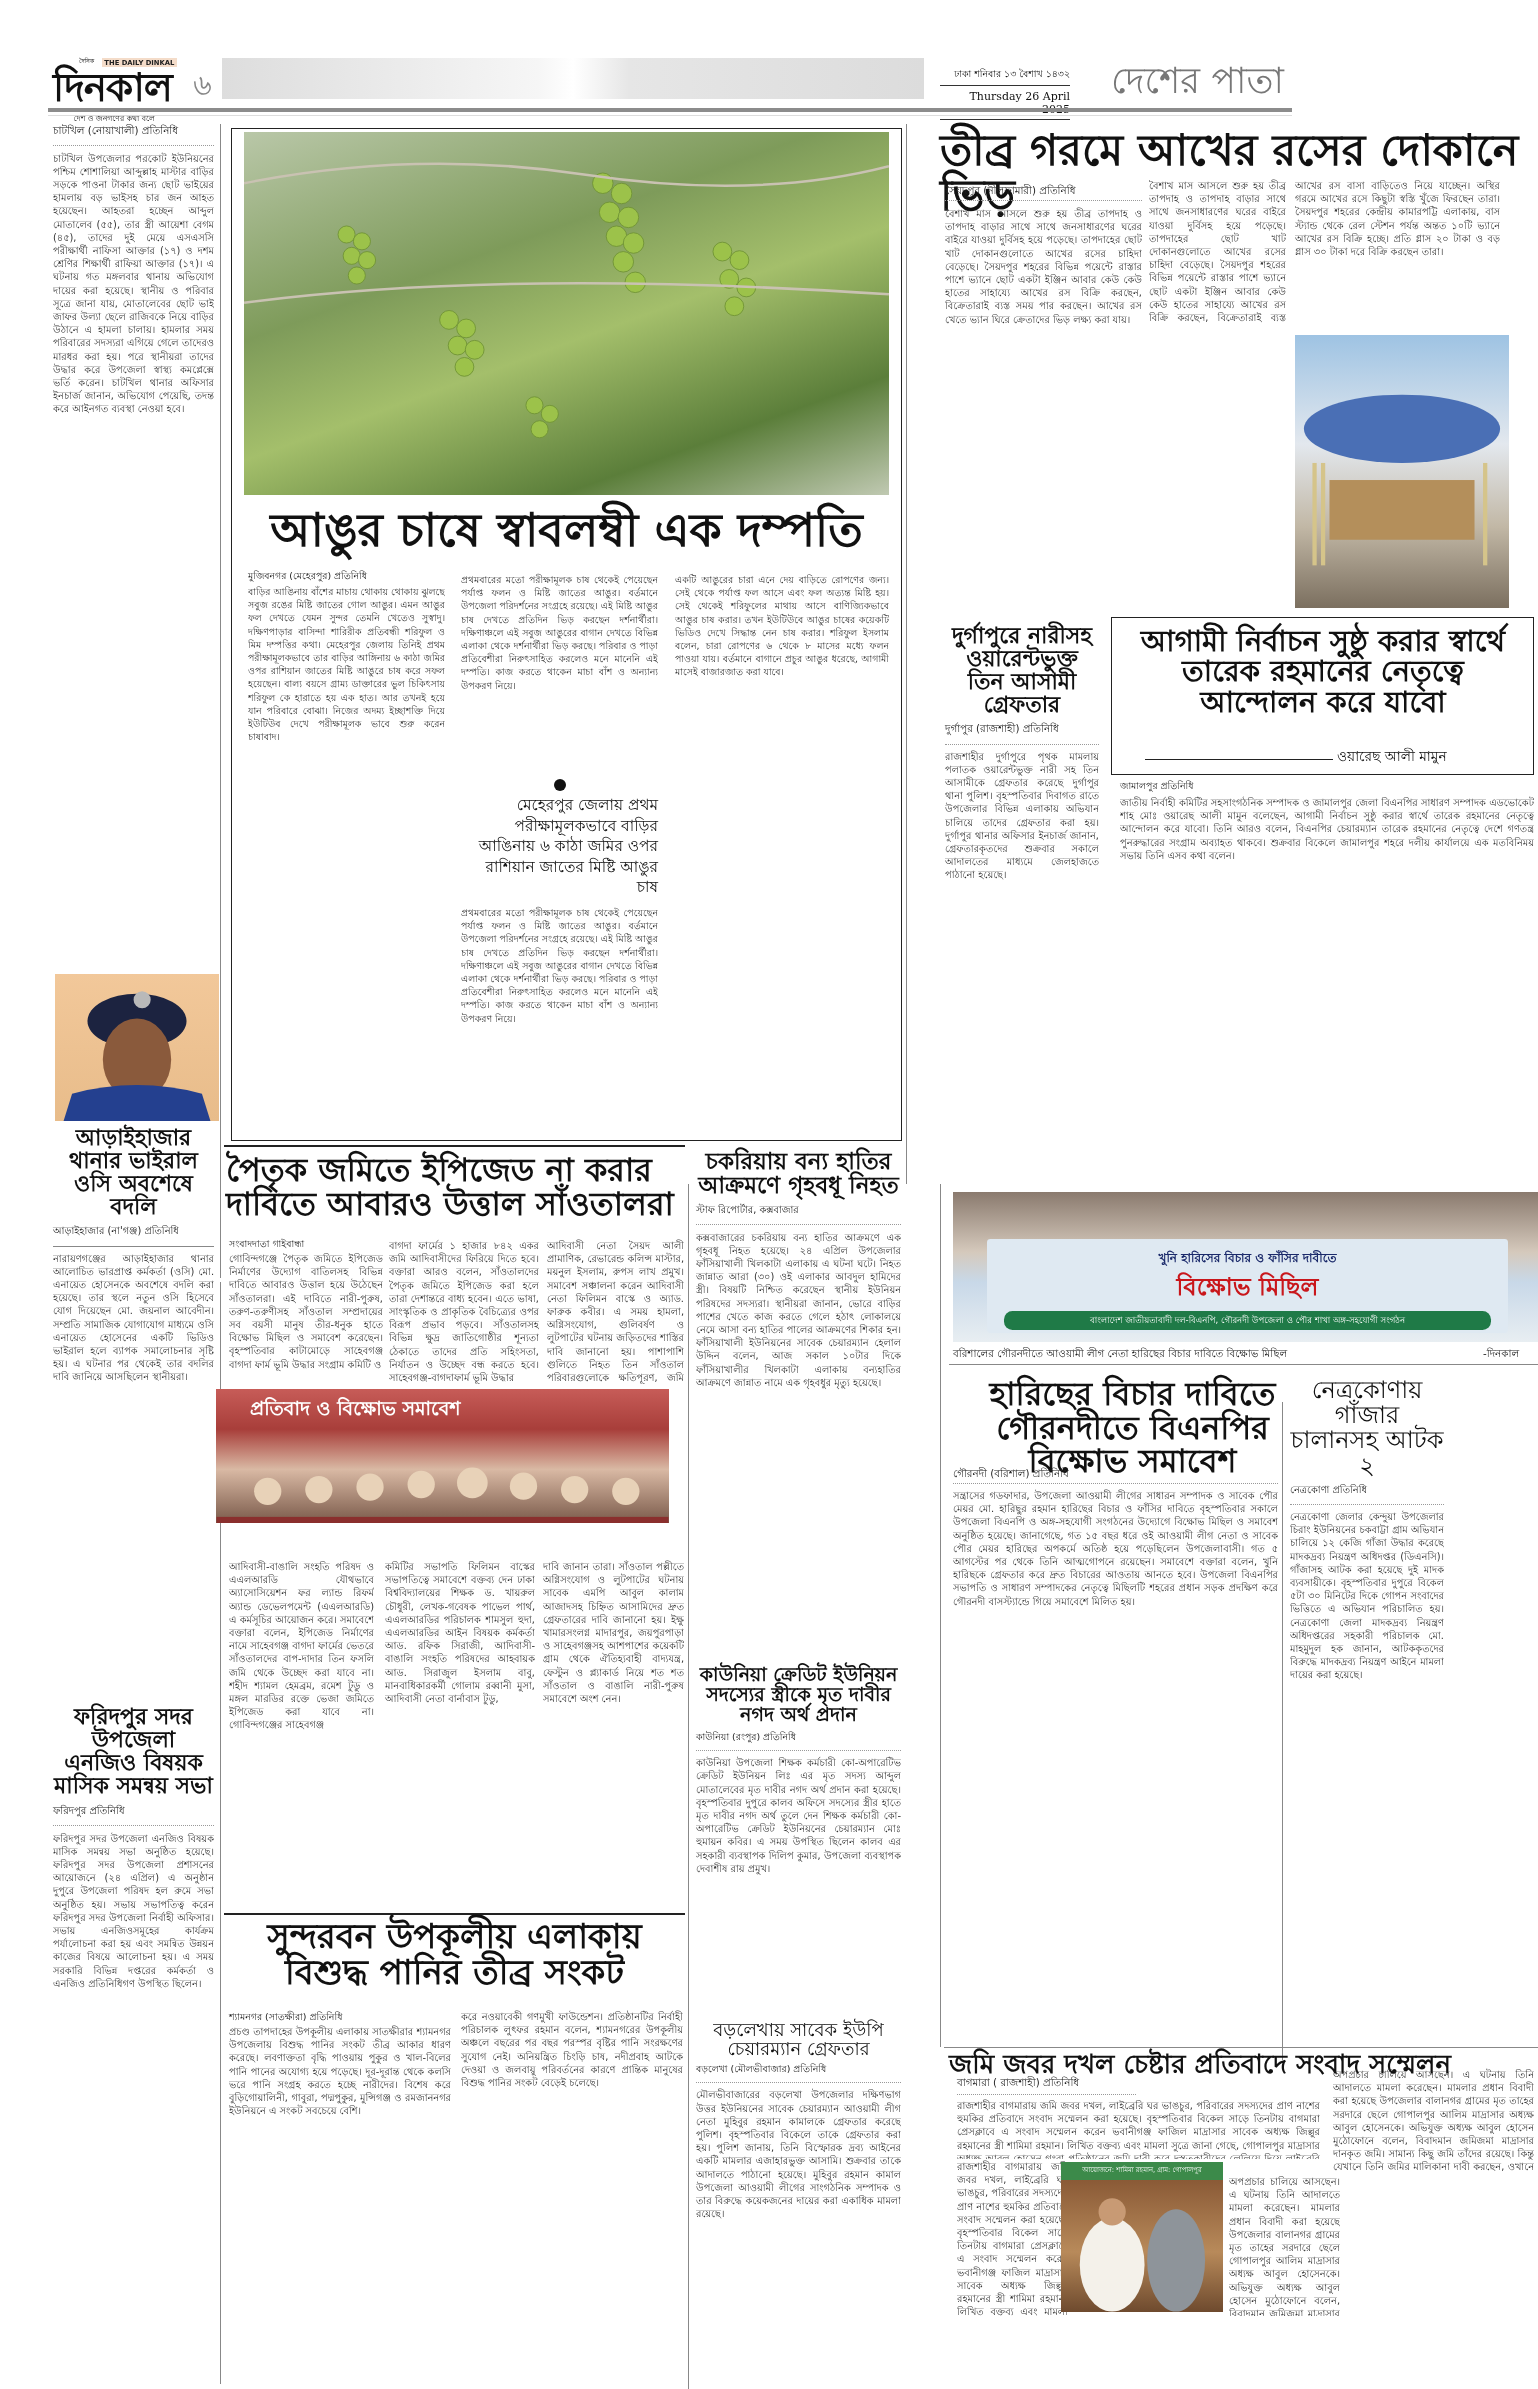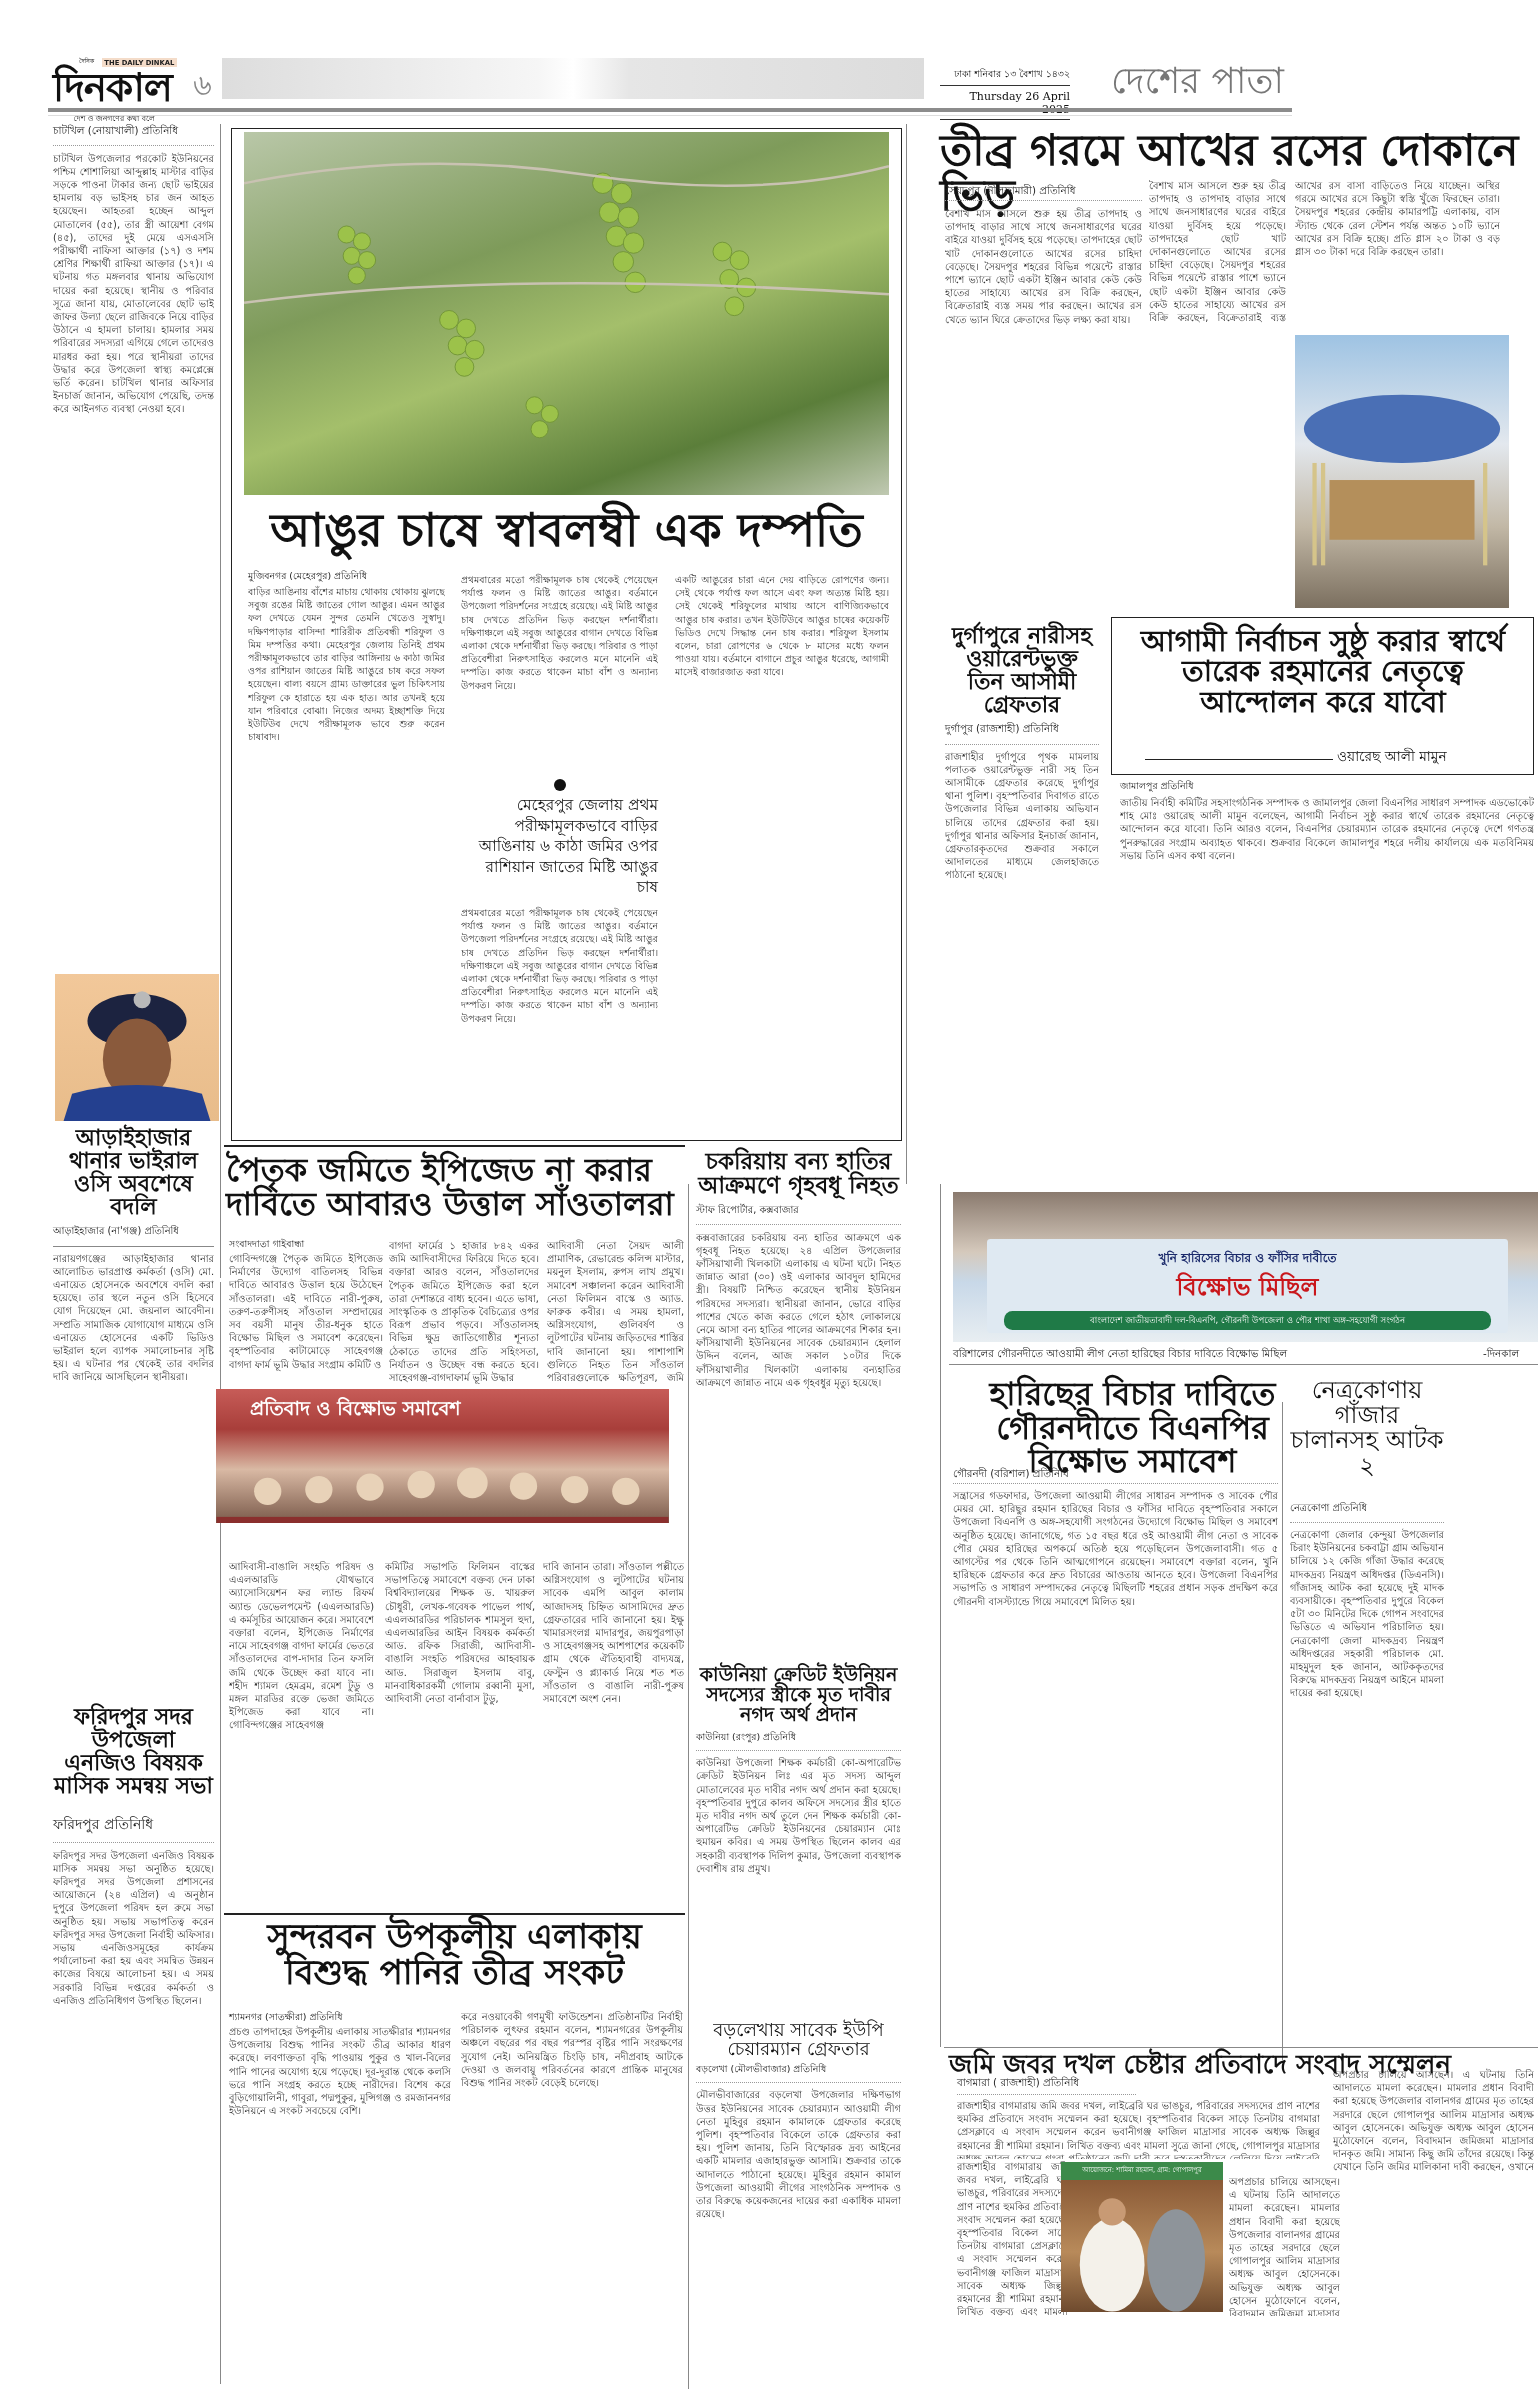--- a/index.html
+++ b/index.html
@@ -73,21 +73,21 @@
 
 <article class="abs" style="left:53px;top:1126px;width:161px">
   <h2 class="hl" style="font-size:22px;font-weight:700">আড়াইহাজার থানার ভাইরাল ওসি অবশেষে বদলি</h2>
   <div class="byline" style="margin-top:5.1px;font-size:9.8px">আড়াইহাজার (না'গঞ্জ) প্রতিনিধি</div>
   <div class="hrule" style="margin:5.1px 0"></div>
   <p class="txt" style="height:461px">নারায়ণগঞ্জের আড়াইহাজার থানার আলোচিত ভারপ্রাপ্ত কর্মকর্তা (ওসি) মো. এনায়েত হোসেনকে অবশেষে বদলি করা হয়েছে। তার স্থলে নতুন ওসি হিসেবে যোগ দিয়েছেন মো. জয়নাল আবেদীন। সম্প্রতি সামাজিক যোগাযোগ মাধ্যমে ওসি এনায়েত হোসেনের একটি ভিডিও ভাইরাল হলে ব্যাপক সমালোচনার সৃষ্টি হয়। এ ঘটনার পর থেকেই তার বদলির দাবি জানিয়ে আসছিলেন স্থানীয়রা।</p>
 </article>
 
 <article class="abs" style="left:53px;top:1705px;width:161px">
   <h2 class="hl" style="font-size:22px;font-weight:700">ফরিদপুর সদর উপজেলা এনজিও বিষয়ক মাসিক সমন্বয় সভা</h2>
-  <div class="byline" style="margin-top:16px;font-size:14px">ফরিদপুর প্রতিনিধি</div>
+  <div class="byline" style="margin-top:6px;font-size:10px">ফরিদপুর প্রতিনিধি</div>
   <div class="dots" style="margin:5.1px 0"></div>
   <p class="txt" style="height:513px">ফরিদপুর সদর উপজেলা এনজিও বিষয়ক মাসিক সমন্বয় সভা অনুষ্ঠিত হয়েছে। ফরিদপুর সদর উপজেলা প্রশাসনের আয়োজনে (২৪ এপ্রিল) এ অনুষ্ঠান দুপুরে উপজেলা পরিষদ হল রুমে সভা অনুষ্ঠিত হয়। সভায় সভাপতিত্ব করেন ফরিদপুর সদর উপজেলা নির্বাহী অফিসার। সভায় এনজিওসমূহের কার্যক্রম পর্যালোচনা করা হয় এবং সমন্বিত উন্নয়ন কাজের বিষয়ে আলোচনা হয়। এ সময় সরকারি বিভিন্ন দপ্তরের কর্মকর্তা ও এনজিও প্রতিনিধিগণ উপস্থিত ছিলেন।</p>
 </article>
 
 <div class="abs box" style="left:231px;top:128px;width:671px;height:1013px"></div>
 <div class="abs photo" style="left:244px;top:132px;width:645px;height:363px;background:linear-gradient(160deg,#b9c7a8 0%,#7e9b5a 35%,#a4bf6b 55%,#5b7e3a 80%,#c0c9b2 100%)">
   <svg width="645" height="363" viewBox="0 0 755 425">
     <g fill="#9cc24a" stroke="#6f9234" stroke-width="1">
       <circle cx="120" cy="120" r="10"></circle>
         <circle cx="138" cy="128" r="10"></circle>
@@ -172,21 +172,21 @@
 <div class="abs caption" style="left:1483px;top:1346px">-দিনকাল</div>
 <div class="abs hrule" style="left:949px;top:1364px;width:590px"></div>
 
 <h1 class="abs hl" style="left:953px;top:1378px;width:359px;font-size:32px">হারিছের বিচার দাবিতে গৌরনদীতে বিএনপির বিক্ষোভ সমাবেশ</h1>
 <div class="abs byline" style="left:953px;top:1466px;font-size:10.3px">গৌরনদী (বরিশাল) প্রতিনিধি</div>
 <div class="abs dots" style="left:953px;top:1483px;width:325px"></div>
 <p class="abs txt" style="left:953px;top:1489px;width:325px;height:555px">সন্ত্রাসের গডফাদার, উপজেলা আওয়ামী লীগের সাধারন সম্পাদক ও সাবেক পৌর মেয়র মো. হারিছুর রহমান হারিছের বিচার ও ফাঁসির দাবিতে বৃহস্পতিবার সকালে উপজেলা বিএনপি ও অঙ্গ-সহযোগী সংগঠনের উদ্যোগে বিক্ষোভ মিছিল ও সমাবেশ অনুষ্ঠিত হয়েছে। জানাগেছে, গত ১৫ বছর ধরে ওই আওয়ামী লীগ নেতা ও সাবেক পৌর মেয়র হারিছের অপকর্মে অতিষ্ঠ হয়ে পড়েছিলেন উপজেলাবাসী। গত ৫ আগস্টের পর থেকে তিনি আত্মগোপনে রয়েছেন। সমাবেশে বক্তারা বলেন, খুনি হারিছকে গ্রেফতার করে দ্রুত বিচারের আওতায় আনতে হবে। উপজেলা বিএনপির সভাপতি ও সাধারণ সম্পাদকের নেতৃত্বে মিছিলটি শহরের প্রধান সড়ক প্রদক্ষিণ করে গৌরনদী বাসস্ট্যান্ডে গিয়ে সমাবেশে মিলিত হয়।</p>
 
 <article class="abs" style="left:1290px;top:1378px;width:154px">
   <h2 class="hl" style="font-size:24px;font-weight:400">নেত্রকোণায় গাঁজার চালানসহ আটক ২</h2>
-  <div class="byline" style="margin-top:21px;font-size:9.8px">নেত্রকোণা প্রতিনিধি</div>
+  <div class="byline" style="margin-top:3px;font-size:9.8px">নেত্রকোণা প্রতিনিধি</div>
   <div class="dots" style="margin:5.1px 0"></div>
   <p class="txt" style="height:521px">নেত্রকোণা জেলার কেন্দুয়া উপজেলার চিরাং ইউনিয়নের চকবাট্টা গ্রাম অভিযান চালিয়ে ১২ কেজি গাঁজা উদ্ধার করেছে মাদকদ্রব্য নিয়ন্ত্রণ অধিদপ্তর (ডিএনসি)। গাঁজাসহ আটক করা হয়েছে দুই মাদক ব্যবসায়ীকে। বৃহস্পতিবার দুপুরে বিকেল ৫টা ৩০ মিনিটের দিকে গোপন সংবাদের ভিত্তিতে এ অভিযান পরিচালিত হয়। নেত্রকোণা জেলা মাদকদ্রব্য নিয়ন্ত্রণ অধিদপ্তরের সহকারী পরিচালক মো. মাহমুদুল হক জানান, আটককৃতদের বিরুদ্ধে মাদকদ্রব্য নিয়ন্ত্রণ আইনে মামলা দায়ের করা হয়েছে।</p>
 </article>
 
 <div class="abs hrule" style="left:224px;top:1145px;width:461px;height:1.7px;background:#222"></div>
 <h1 class="abs hl" style="left:226px;top:1154px;width:457px;font-size:32px;text-align:left">পৈতৃক জমিতে ইপিজেড না করার দাবিতে আবারও উত্তাল সাঁওতালরা</h1>
 <div class="abs byline" style="left:229px;top:1237px;font-size:9.4px">সংবাদদাতা গাইবান্ধা</div>
 <p class="abs txt" style="left:229px;top:1252px;width:154px;height:132px">গোবিন্দগঞ্জে পৈতৃক জমিতে ইপিজেড নির্মাণের উদ্যোগ বাতিলসহ বিভিন্ন দাবিতে আবারও উত্তাল হয়ে উঠেছেন সাঁওতালরা। এই দাবিতে নারী-পুরুষ, তরুণ-তরুণীসহ সাঁওতাল সম্প্রদায়ের সব বয়সী মানুষ তীর-ধনুক হাতে বিক্ষোভ মিছিল ও সমাবেশ করেছেন। বৃহস্পতিবার কাটামোড়ে সাহেবগঞ্জ বাগদা ফার্ম ভূমি উদ্ধার সংগ্রাম কমিটি ও</p>
 <p class="abs txt" style="left:389px;top:1239px;width:150px;height:145px">বাগদা ফার্মের ১ হাজার ৮৪২ একর জমি আদিবাসীদের ফিরিয়ে দিতে হবে। বক্তারা আরও বলেন, সাঁওতালদের পৈতৃক জমিতে ইপিজেড করা হলে তারা দেশান্তরে বাধ্য হবেন। এতে ভাষা, সাংস্কৃতিক ও প্রাকৃতিক বৈচিত্র্যের ওপর বিরূপ প্রভাব পড়বে। সাঁওতালসহ বিভিন্ন ক্ষুদ্র জাতিগোষ্ঠীর শূন্যতা ঠেকাতে তাদের প্রতি সহিংসতা, নির্যাতন ও উচ্ছেদ বন্ধ করতে হবে। সাহেবগঞ্জ-বাগদাফার্ম ভূমি উদ্ধার</p>
 <p class="abs txt" style="left:547px;top:1239px;width:137px;height:145px">আদিবাসী নেতা সৈয়দ আলী প্রামাণিক, রেভারেন্ড কলিন্স মাস্টার, ময়নুল ইসলাম, রুপস লাখ প্রমুখ। সমাবেশ সঞ্চালনা করেন আদিবাসী নেতা ফিলিমন বাস্কে ও অ্যাড. ফারুক কবীর। এ সময় হামলা, অগ্নিসংযোগ, গুলিবর্ষণ ও লুটপাটের ঘটনায় জড়িতদের শাস্তির দাবি জানানো হয়। পাশাপাশি গুলিতে নিহত তিন সাঁওতাল পরিবারগুলোকে ক্ষতিপূরণ, জমি পুনরুদ্ধার চুক্তি বাস্তবায়ন ও সন্ত্রাসীদের বিচারের আহ্বান জানানো হয়।</p>

